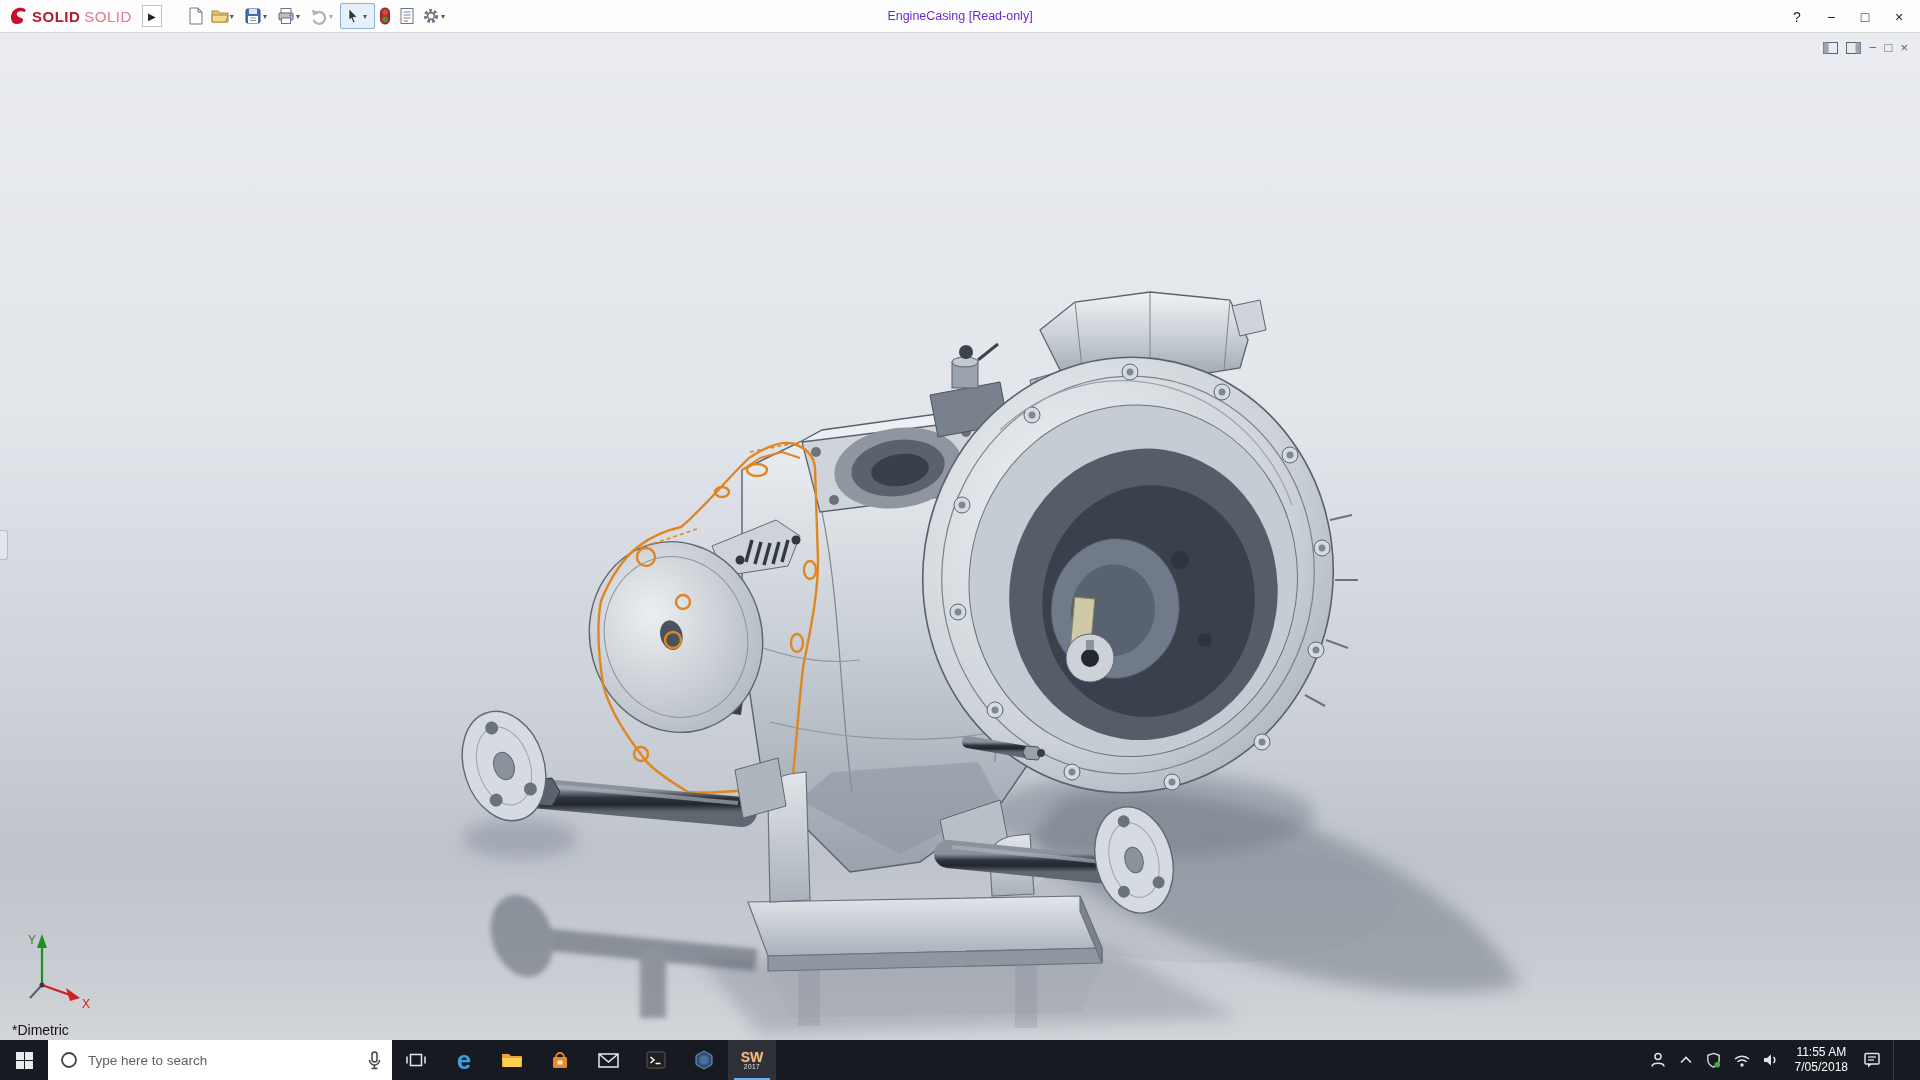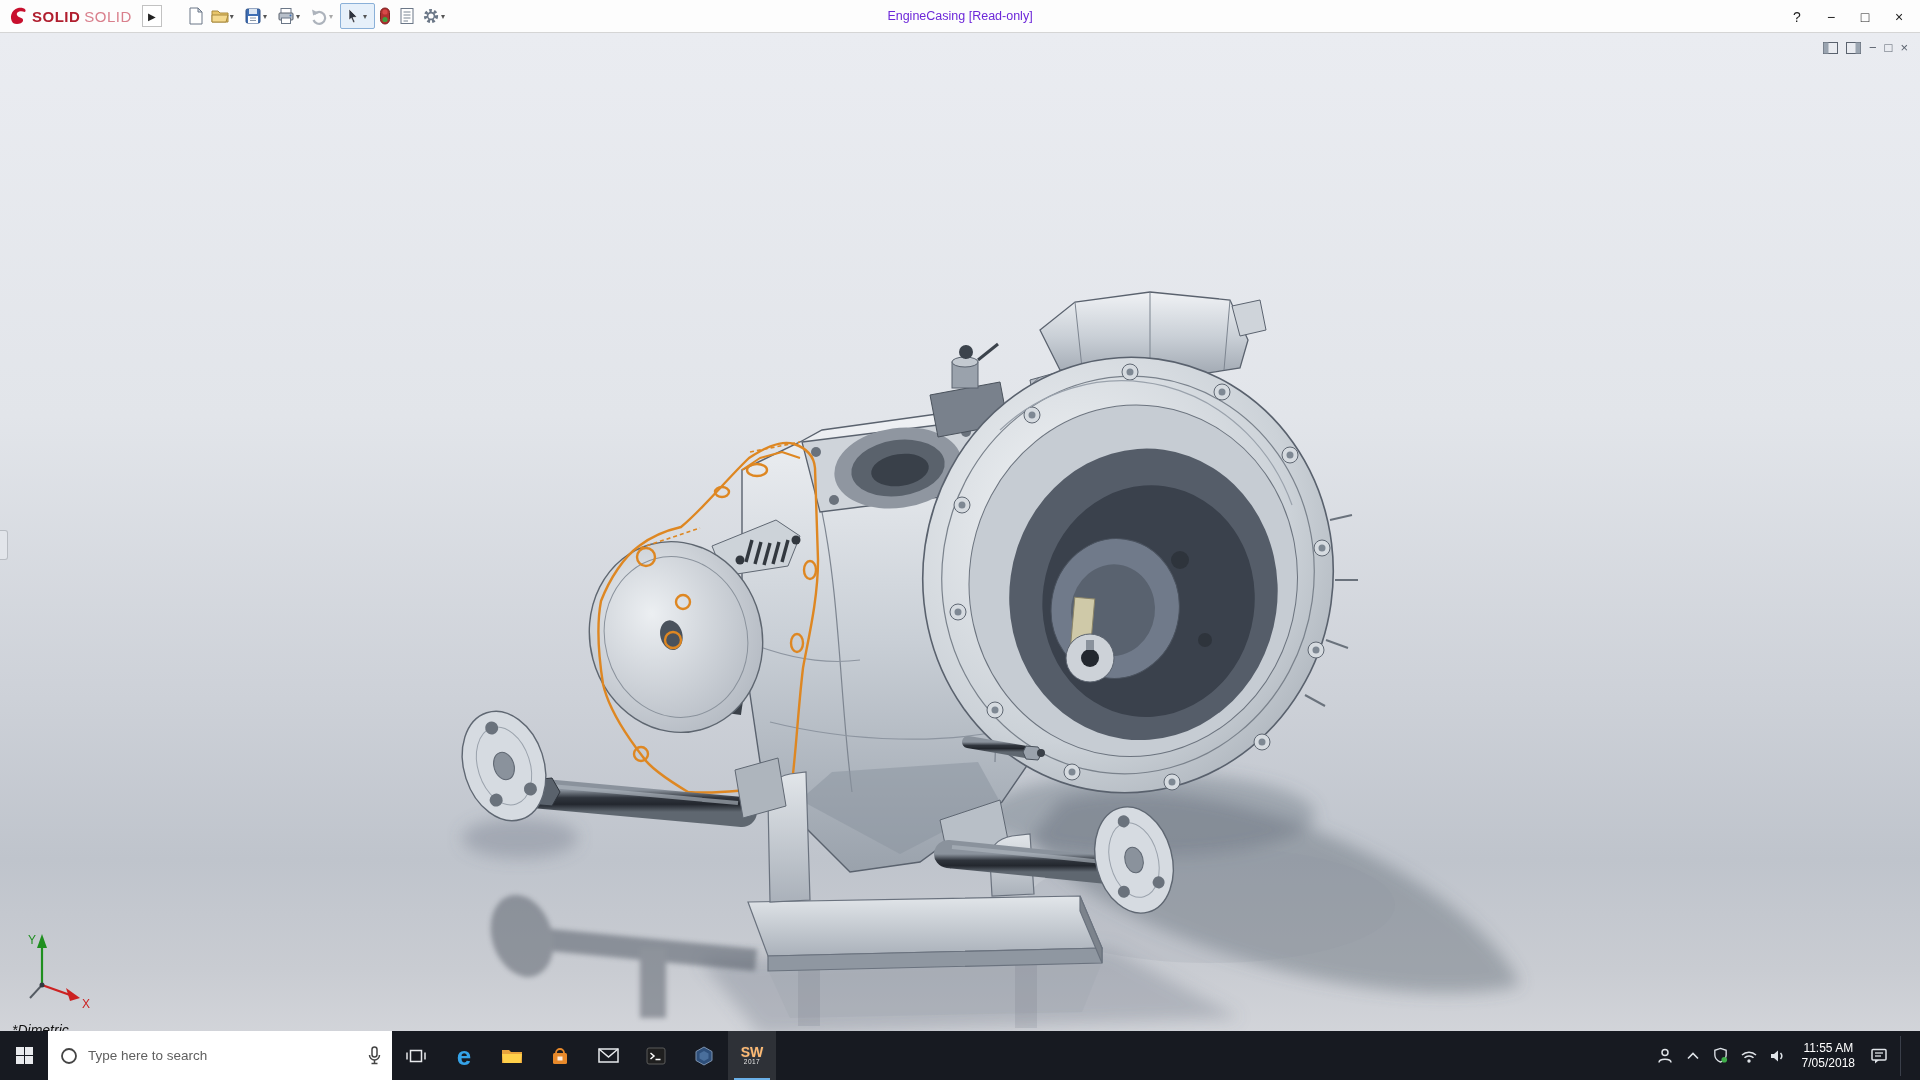--- a/index.html
+++ b/index.html
@@ -32,44 +32,44 @@
     background:linear-gradient(180deg,#eaecf1 0%,#e2e5ea 38%,#cdd1d8 66%,
       #bfc4cc 82%,#c9ccd2 93%,#d3d5da 100%); overflow:hidden; }
   .doc-controls { position:absolute; top:8px; right:12px; display:flex;
     gap:8px; align-items:center; z-index:5; }
   .doc-btn { color:#5a626e; font-size:13px; line-height:14px; display:flex;
     align-items:center; }
   .left-handle { position:absolute; left:0; top:497px; width:8px; height:30px;
     background:#e2e5ea; border:1px solid #b8bcc2; border-left:none;
     border-radius:0 3px 3px 0; }
   .view-label { position:absolute; left:12px; bottom:2px; font-size:14px;
-    color:#111; z-index:6;font-style:italic; }
+    color:#111; z-index:6; }
   .model-svg { position:absolute; left:0; top:0; }
 
   
-  .taskbar { position:absolute; left:0; bottom:0; width:1920px; height:49px;
+  .taskbar { position:absolute; left:0; bottom:0; width:1920px; height:40px;
     background:#171a21; display:flex; align-items:stretch; z-index:40; }
   .start-btn { width:48px; display:flex; align-items:center; justify-content:center; }
   .searchbox { width:344px; background:#ffffff; display:flex; align-items:center;
     padding:0 10px 0 12px; }
   .searchbox input { flex:1; border:none; outline:none; font-size:13.5px;
     color:#555; font-family:"Liberation Sans",sans-serif; background:transparent; margin-left:10px; }
   .searchbox input::placeholder { color:#5f5f5f; opacity:1; }
   .task-icons { display:flex; align-items:stretch; }
   .task-slot { width:48px; display:flex; align-items:center; justify-content:center;
     position:relative; }
   .task-slot.active { background:rgba(255,255,255,.10); }
   .task-slot.active::after { content:""; position:absolute; left:6px; right:6px;
     bottom:0; height:2px; background:#6ab0e8; }
   .sw-badge { text-align:center; line-height:1; }
   .sw-badge .sw { color:#fdba74; font-weight:bold; font-size:14px;
     text-shadow:0 0 2px #fff3; }
   .sw-badge .yr { color:#e8e8e8; font-size:6.5px; letter-spacing:.5px; }
   .tray { margin-left:auto; display:flex; align-items:center; gap:11px;
-    padding-right:14px; }
+    padding-right:21px; }
   .tray svg { display:block; }
   .clock { color:#ffffff; font-size:12px; text-align:center; line-height:1.25;
     margin:0 4px; }
   .show-desktop { width:6px; height:40px; border-left:1px solid #3a3f4a; }
 </style>
 </head>
 <body>
 
 <div class="screen">
 

